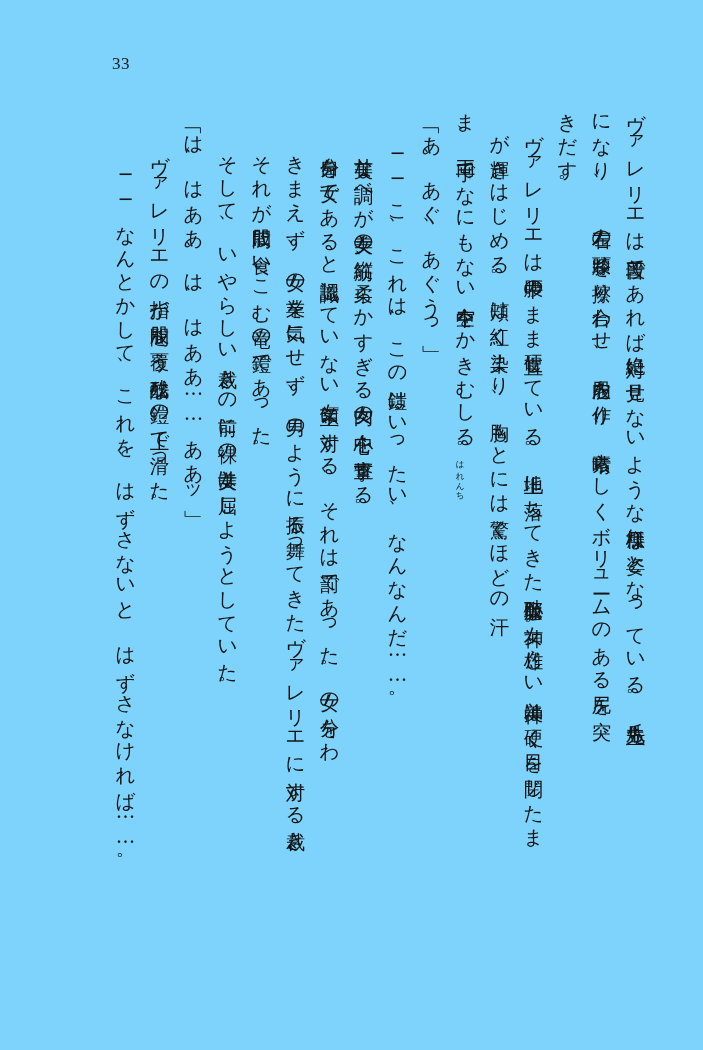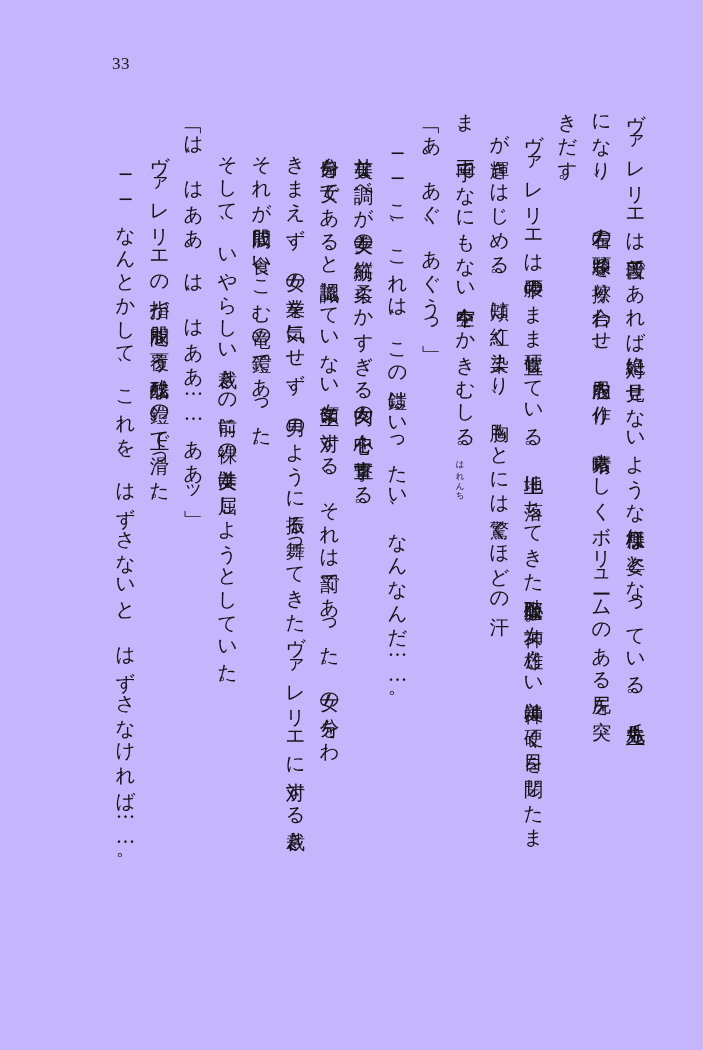--- a/index.html
+++ b/index.html
@@ -15,21 +15,21 @@
     color: #111111;
     overflow: hidden;
   }
 
   .page {
     position: absolute;
     left: 0;
     top: 0;
     width: 703px;
     height: 1050px;
-    background: #c4b5fd;
+    background: #7dd3fc;
   }
 
   .page-number {
     position: absolute;
     left: 112px;
     top: 54px;
     font-size: 17px;
     font-family: "Liberation Serif", "DejaVu Serif", serif;
     color: #1a1a1a;
     letter-spacing: 0.5px;

